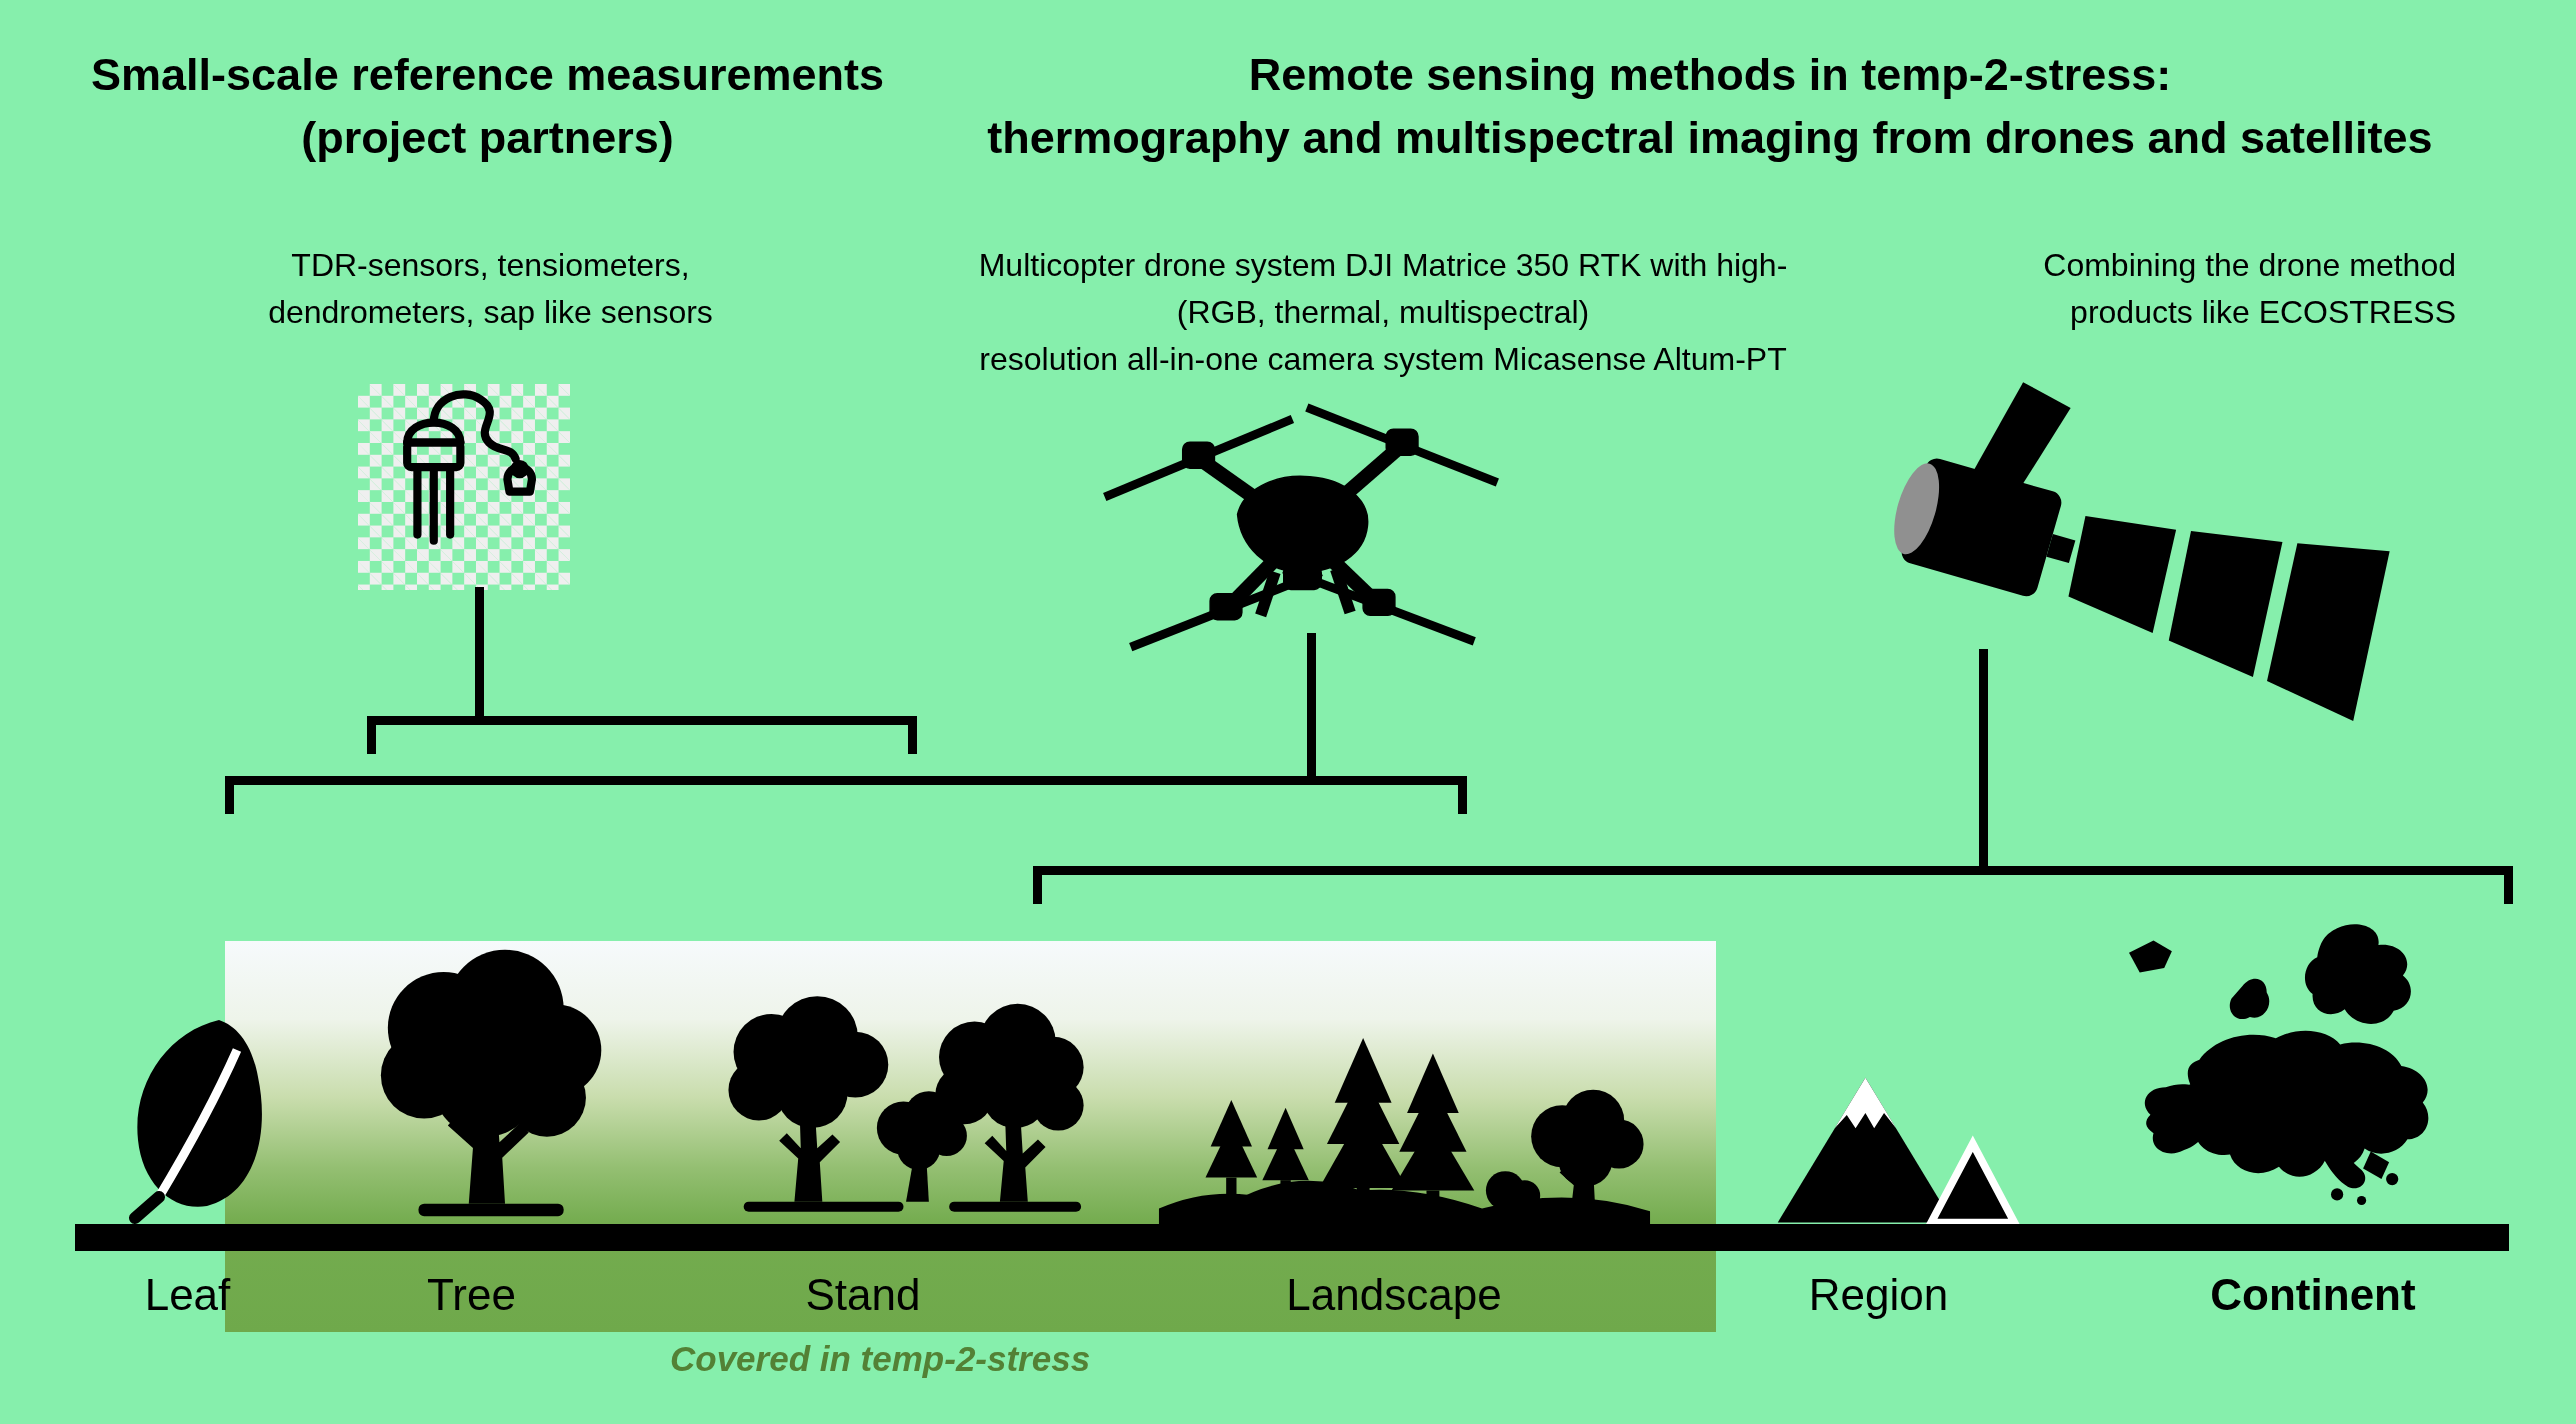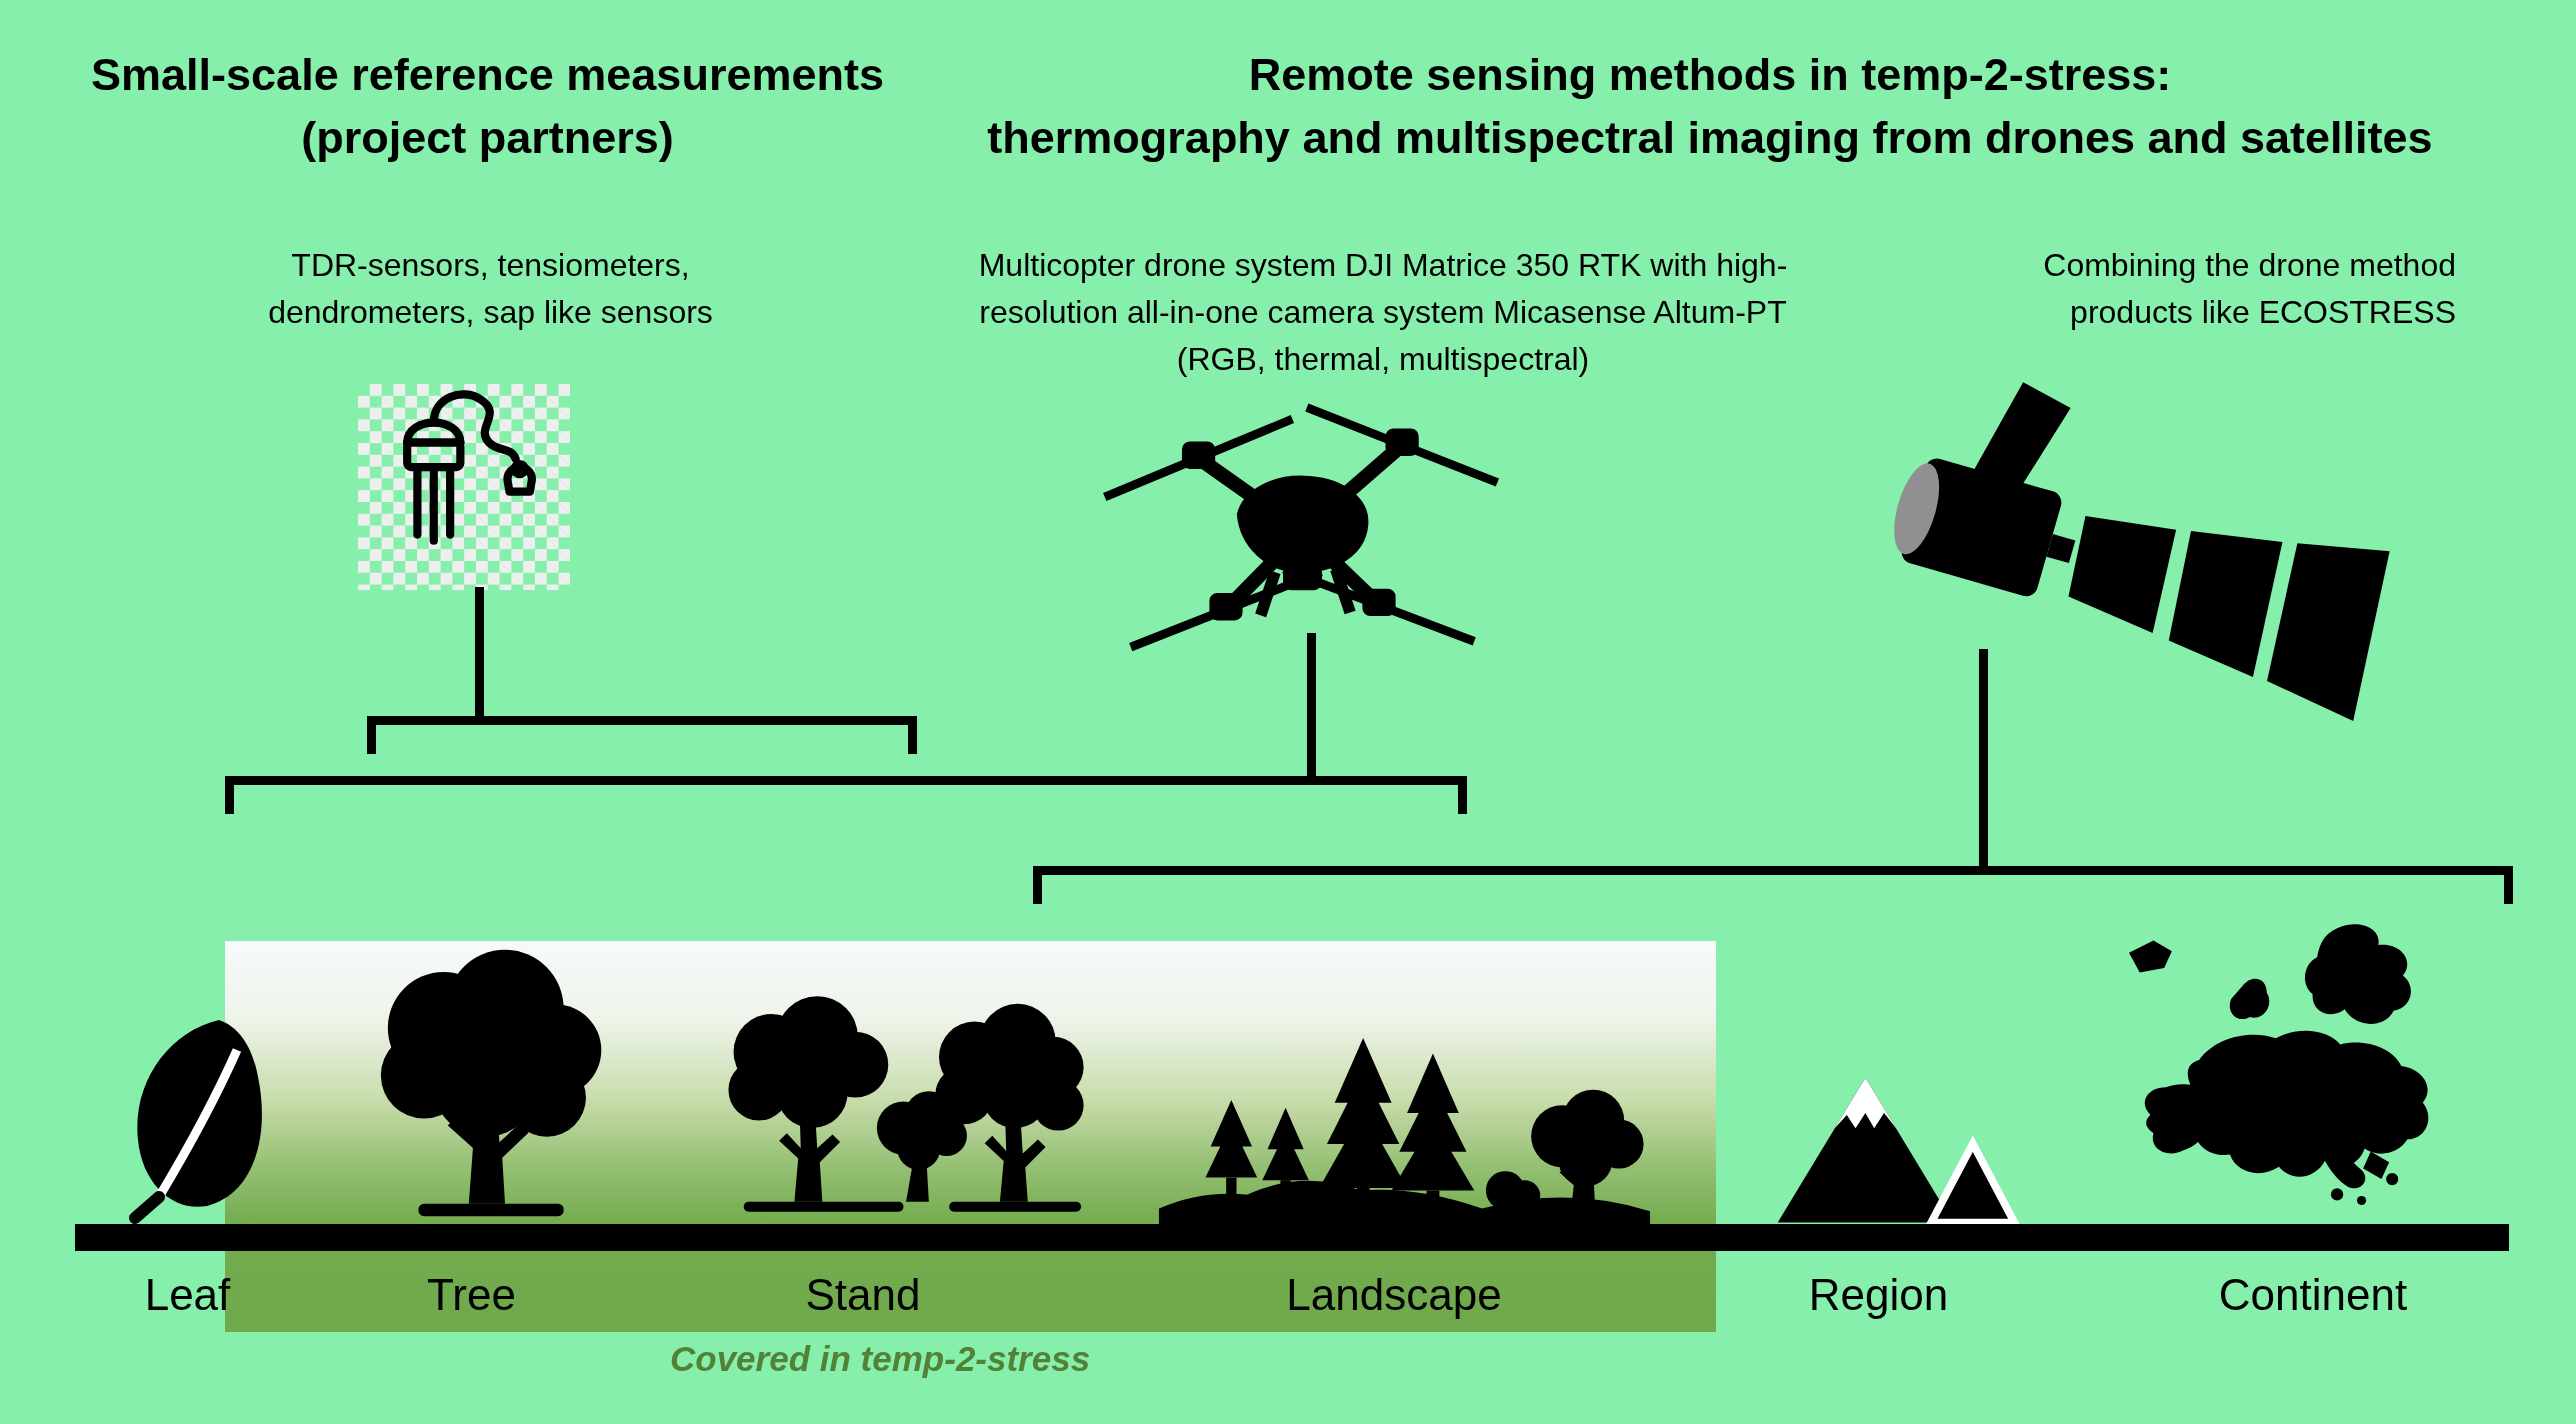--- a/index.html
+++ b/index.html
@@ -50,21 +50,21 @@
   #sil-landscape{left:1158px;top:976px;width:493px;height:252px;}
   #sil-mountain{left:1769px;top:1059px;width:252px;height:167px;}
   #sil-europe{left:2104px;top:919px;width:405px;height:306px;}
   
   .scale-label{top:1270px;font-size:44px;text-align:center;}
   #lab-leaf{left:107px;width:161px;}
   #lab-tree{left:391px;width:161px;}
   #lab-stand{left:761px;width:204px;}
   #lab-landscape{left:1233px;width:322px;}
   #lab-region{left:1758px;width:241px;}
-  #lab-continent{left:2171px;width:284px;}
+  #lab-continent{left:2171px;width:284px;font-weight:bold;}
   #caption{left:670px;top:1339px;width:493px;text-align:left;
            font-size:35px;font-weight:700;font-style:italic;color:#538135;}
   svg{display:block;width:100%;height:100%;}
 </style>
 </head>
 <body>
 
 <div id="canvas">
 
   <div id="heading-left" class="abs heading">
@@ -75,22 +75,22 @@
     <div>Remote sensing methods in temp-2-stress:</div>
     <div>thermography and multispectral imaging from drones and satellites</div>
   </div>
 
   <div id="desc-sensors" class="abs desc">
     <div>TDR-sensors, tensiometers,</div>
     <div>dendrometers, sap like sensors</div>
   </div>
   <div id="desc-drone" class="abs desc">
     <div>Multicopter drone system DJI Matrice 350 RTK with high-</div>
+    <div>(RGB, thermal, multispectral)</div>
     <div>resolution all-in-one camera system Micasense Altum-PT</div>
-    <div>(RGB, thermal, multispectral)</div>
   </div>
   <div id="desc-satellite" class="abs desc">
     <div>Combining the drone method</div>
     <div>products like ECOSTRESS</div>
   </div>
 
   <div id="checker" class="abs"></div>
   <div id="icon-sensor" class="abs">
     <svg viewBox="0 0 220 220">
       <g fill="none" stroke="#000" stroke-width="8" stroke-linecap="round" stroke-linejoin="round">

